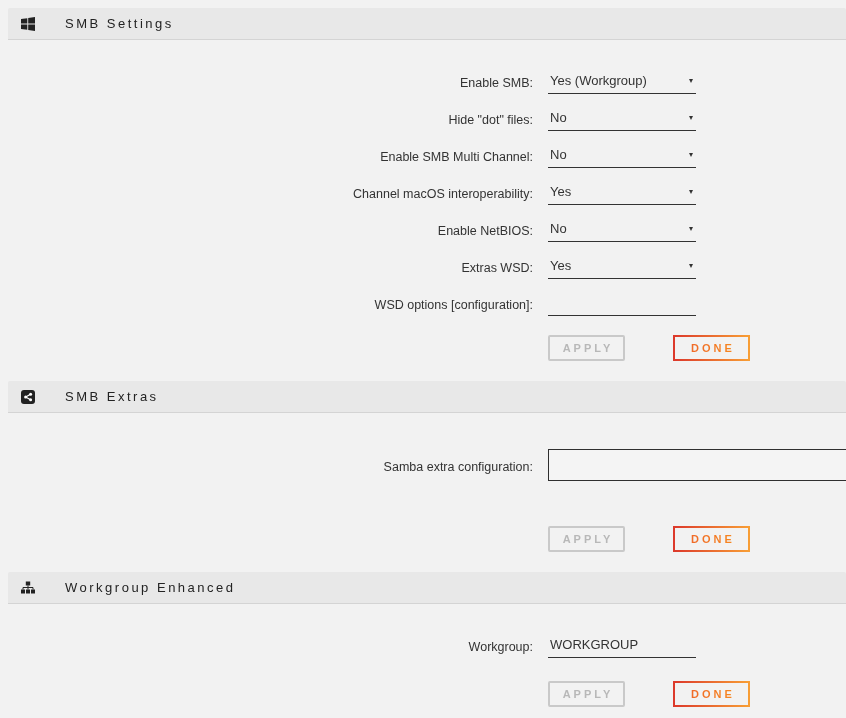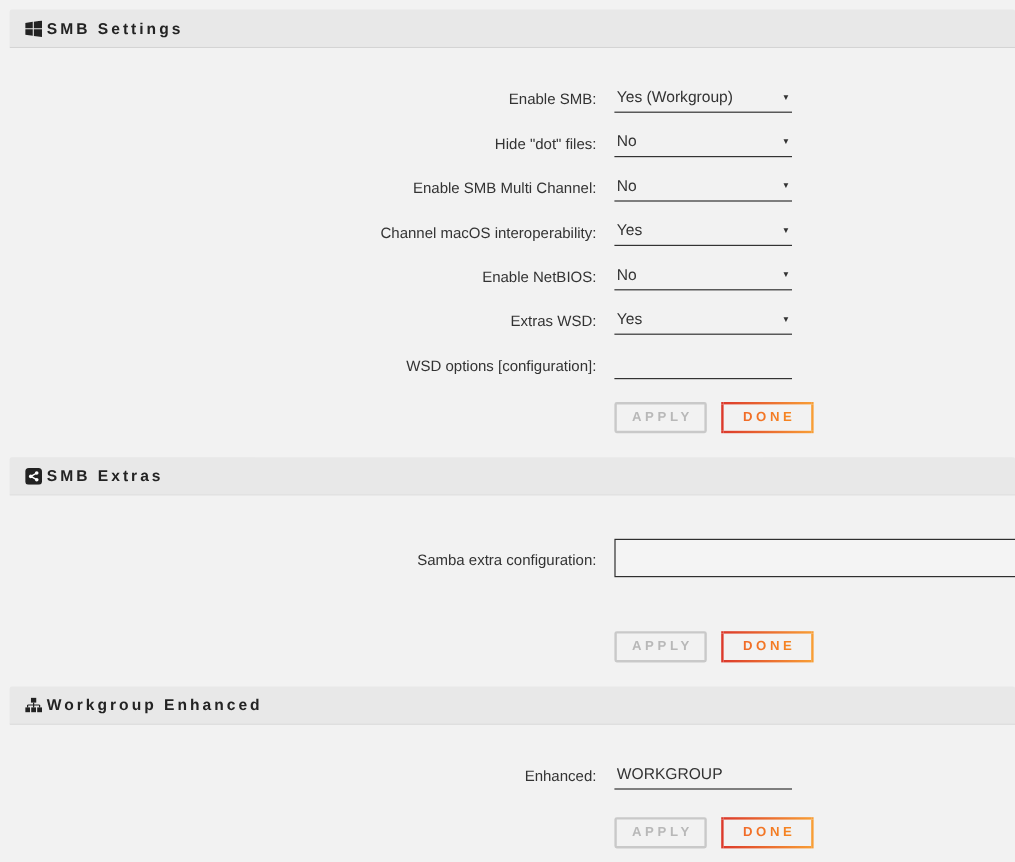--- a/index.html
+++ b/index.html
@@ -11,39 +11,39 @@
   }
   .section-header {
     margin-left:8px;
     height:32px;
     background:#e8e8e8;
     border-bottom:1px solid #d4d4d4;
     border-radius:2px 2px 0 0;
     display:flex;
     align-items:center;
     padding-left:13px;
-    gap:4px;
-    font-weight:bold;
+    gap:30px;
   }
   .section-header.first { margin-top:8px; }
   .section-header.gap { margin-top:20px; }
   .section-title {
     font-size:13px;
     letter-spacing:2.5px;
     color:#232323;
   }
   .hdr-icon { width:14px; height:14px; display:inline-flex; }
   .hdr-icon svg { width:14px; height:14px; }
 
   .form { padding-top:24px; }
   .form-row {
     display:grid;
     grid-template-columns:497px 15px auto;
     align-items:center;
     height:37px;
+    margin-left:36px;
   }
   .form-row .lbl {
     grid-column:1;
     text-align:right;
     font-size:12.5px;
     color:#333;
   }
   .form-row .field { grid-column:3; }
 
   .select-box {
@@ -99,20 +99,21 @@
     display:flex;
     align-items:center;
     justify-content:center;
     font-size:11px;
     font-weight:bold;
     letter-spacing:3px;
     text-indent:3px;
     background:transparent;
     cursor:pointer;
     font-family:"Liberation Sans", sans-serif;
+    margin-left:36px;
   }
   .btn-apply {
     border:2px solid #c9c9c9;
     border-radius:2px;
     color:#b8b8b8;
   }
   .btn-done {
     border:2px solid #e8622c;
     border-image:linear-gradient(90deg,#dc392b,#f89e35) 1;
     color:#f5821f;
@@ -246,21 +247,21 @@
         <line x1="7" y1="6.5" x2="7" y2="8.5"></line>
         <line x1="12" y1="6.5" x2="12" y2="8.5"></line>
       </g>
     </svg>
   </span>
   <span class="section-title">Workgroup Enhanced</span>
 </div>
 
 <div class="form">
   <div class="form-row">
-    <span class="lbl">Enhanced:</span>
+    <span class="lbl">Workgroup:</span>
     <div class="field">
       <input class="line-input" type="text" value="WORKGROUP" style="">
     </div>
   </div>
   <div class="btn-row s3">
     <button class="btn btn-apply">APPLY</button>
     <button class="btn btn-done">DONE</button>
   </div>
 </div>
 

